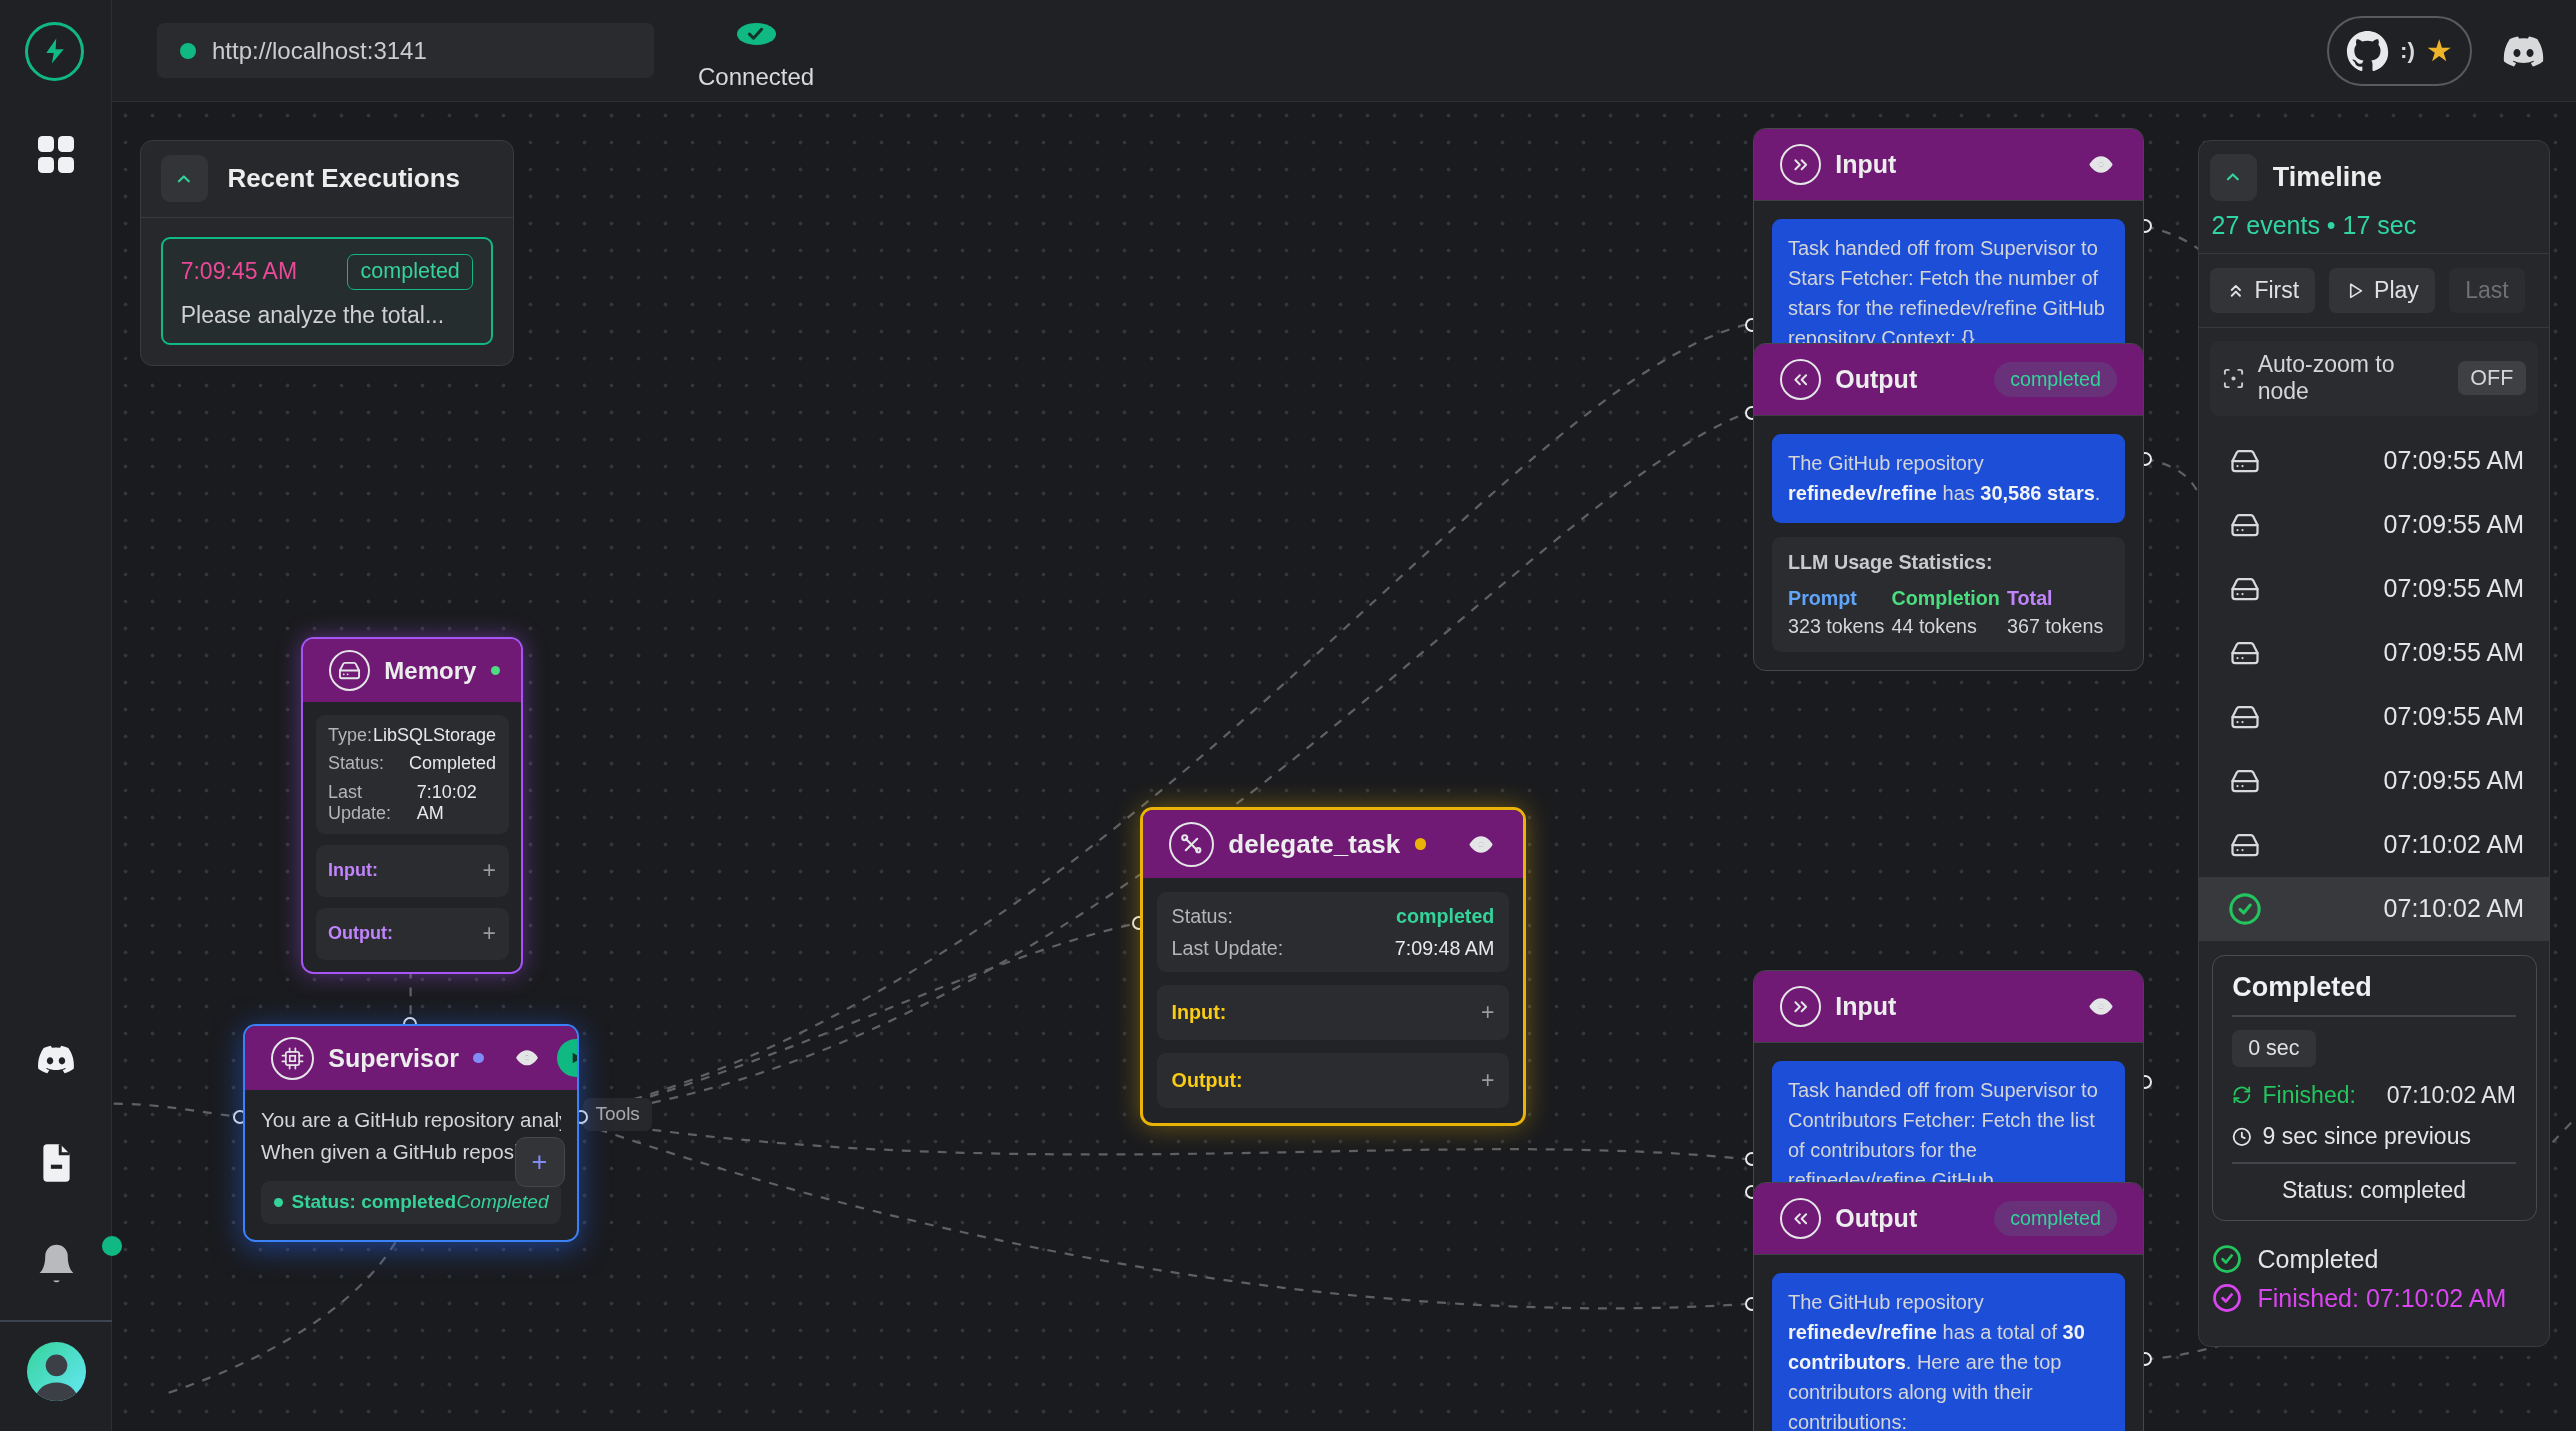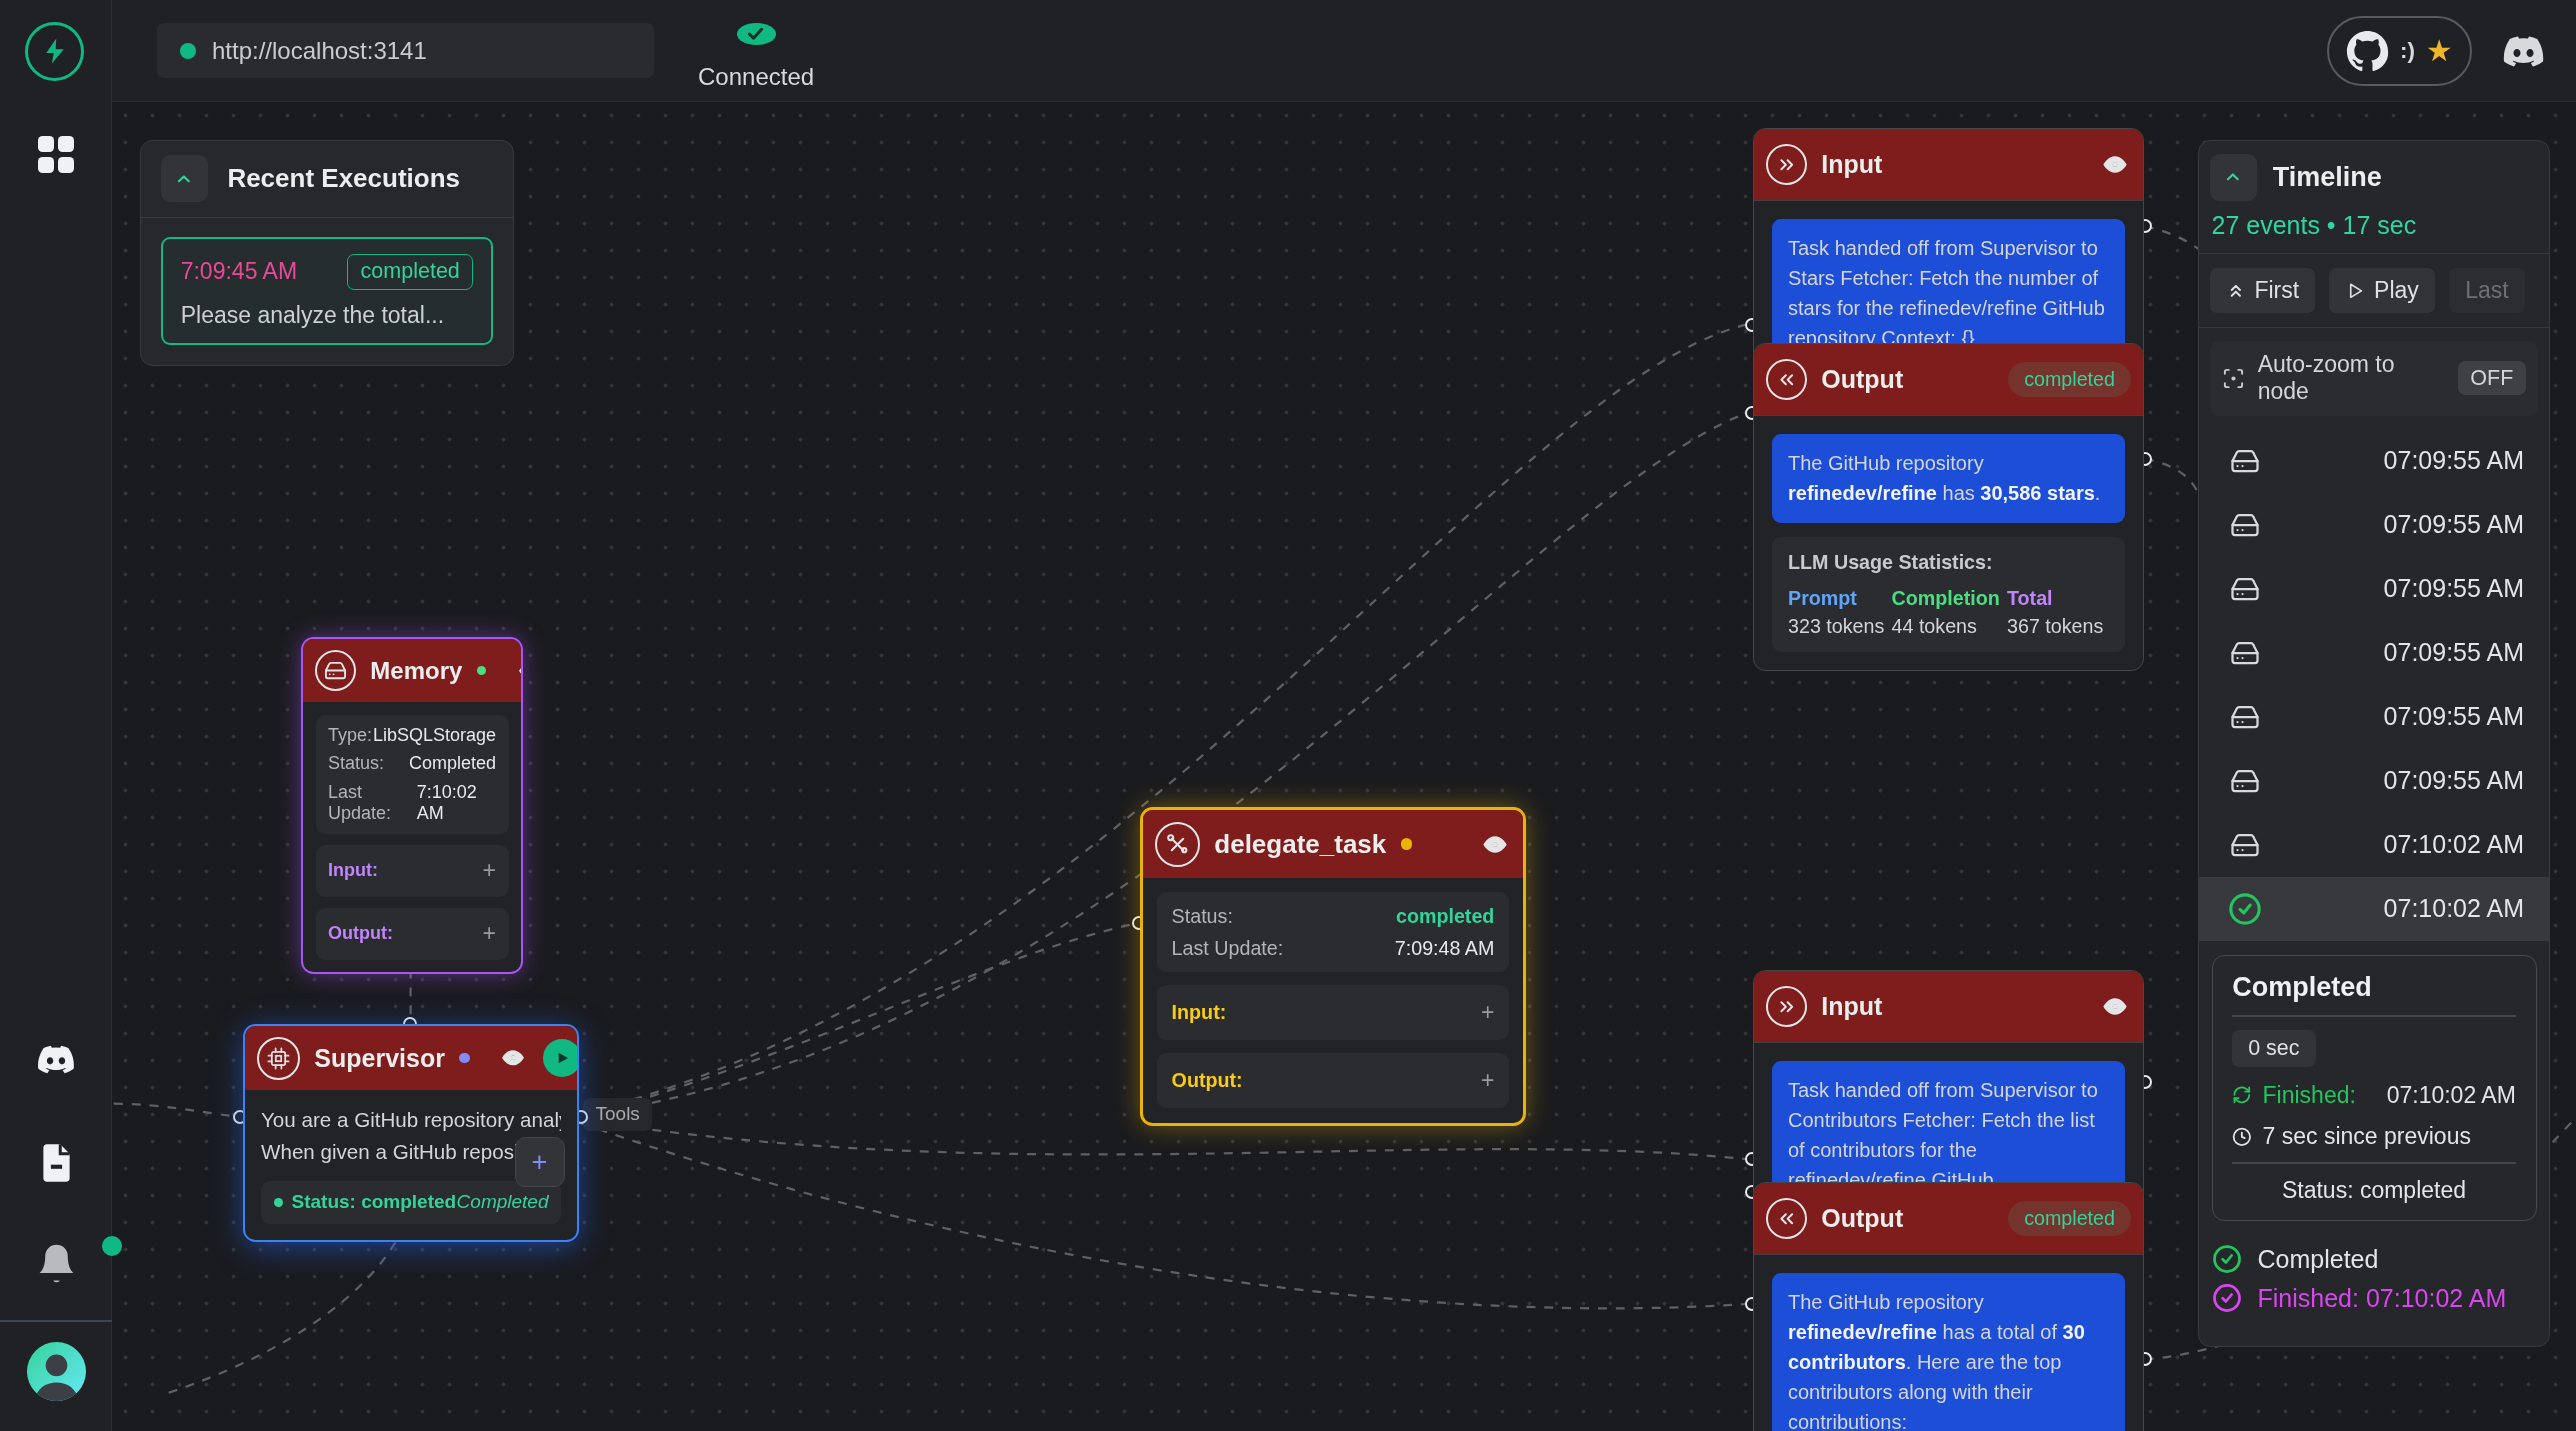--- a/index.html
+++ b/index.html
@@ -41,21 +41,21 @@
   
   .canvas-bg { position:absolute; left:112px; top:102px; width:2464px; height:1329px;
     background-image:radial-gradient(circle,#34353a 1.8px,transparent 2.2px); background-size:27px 27px; z-index:1; }
   .edges { position:absolute; left:0; top:0; width:2576px; height:1431px; z-index:2; pointer-events:none; }
   .edges path { fill:none; stroke:#5f6064; stroke-width:2.5; stroke-dasharray:10 10; }
   .handle { position:absolute; width:14.3px; height:14.3px; border-radius:50%; background:#1a1b1e; border:2.7px solid #e8e9ea; z-index:6; }
   .edge-label { position:absolute; z-index:5; background:#27282c; border-radius:7.2px; padding:5.4px 12.5px; font-size:19px; color:#a9aaad; }
 
   
   .node { position:absolute; border-radius:12.5px; overflow:hidden; z-index:10; background:#222327; }
-  .node-header { display:flex; align-items:center; gap:14.3px; background:#7f1d1d; padding:0 12px; }
+  .node-header { display:flex; align-items:center; gap:14.3px; background:#701a75; padding:0 26px; }
   .icon-ring { flex:none; border:2.2px solid #e4e5e7; border-radius:50%; display:flex; align-items:center; justify-content:center; color:#e4e5e7; }
   .node-title { font-weight:bold; color:#eceded; white-space:nowrap; }
   .status-dot { border-radius:50%; flex:none; }
   .spacer { flex:1; }
   .eye { color:#e4e5e7; } .eye svg { display:block; }
   .inner-box { background:#2b2c30; border-radius:9px; }
   .kv { display:flex; justify-content:space-between; align-items:baseline; }
   .kv .k { color:#b4b5b8; } .kv .v { color:#e8e9ea; }
   .io-row { display:flex; justify-content:space-between; align-items:center; }
   .plus { color:#9a9b9e; font-size:23px; }
@@ -576,21 +576,21 @@
           </svg>
         <span class="g">Finished:</span>
         <span class="sp"></span>
         <span>07:10:02 AM</span>
       </div>
       <div class="tl-row">
         <svg class="chev" viewBox="0 0 24 24" fill="none" stroke="currentColor" stroke-width="2.2" stroke-linecap="round" stroke-linejoin="round">
             <circle cx="12" cy="12" r="10"></circle>
             <polyline points="12 7 12 12 15.5 13.5"></polyline>
           </svg>
-        <span>7 sec since previous</span>
+        <span>9 sec since previous</span>
       </div>
       <div class="tl-hr"></div>
       <div class="tl-status">Status: completed</div>
     </div>
     <div class="tl-footer">
       <div class="tl-foot-row">
         <svg class="chev" style="width:30px;height:30px;color:#22c55e;" viewBox="0 0 24 24" fill="none" stroke="currentColor" stroke-width="2.2" stroke-linecap="round" stroke-linejoin="round">
             <circle cx="12" cy="12" r="10"></circle>
             <path d="M8.5 12.2l2.6 2.6 4.6-5.6"></path>
           </svg>

